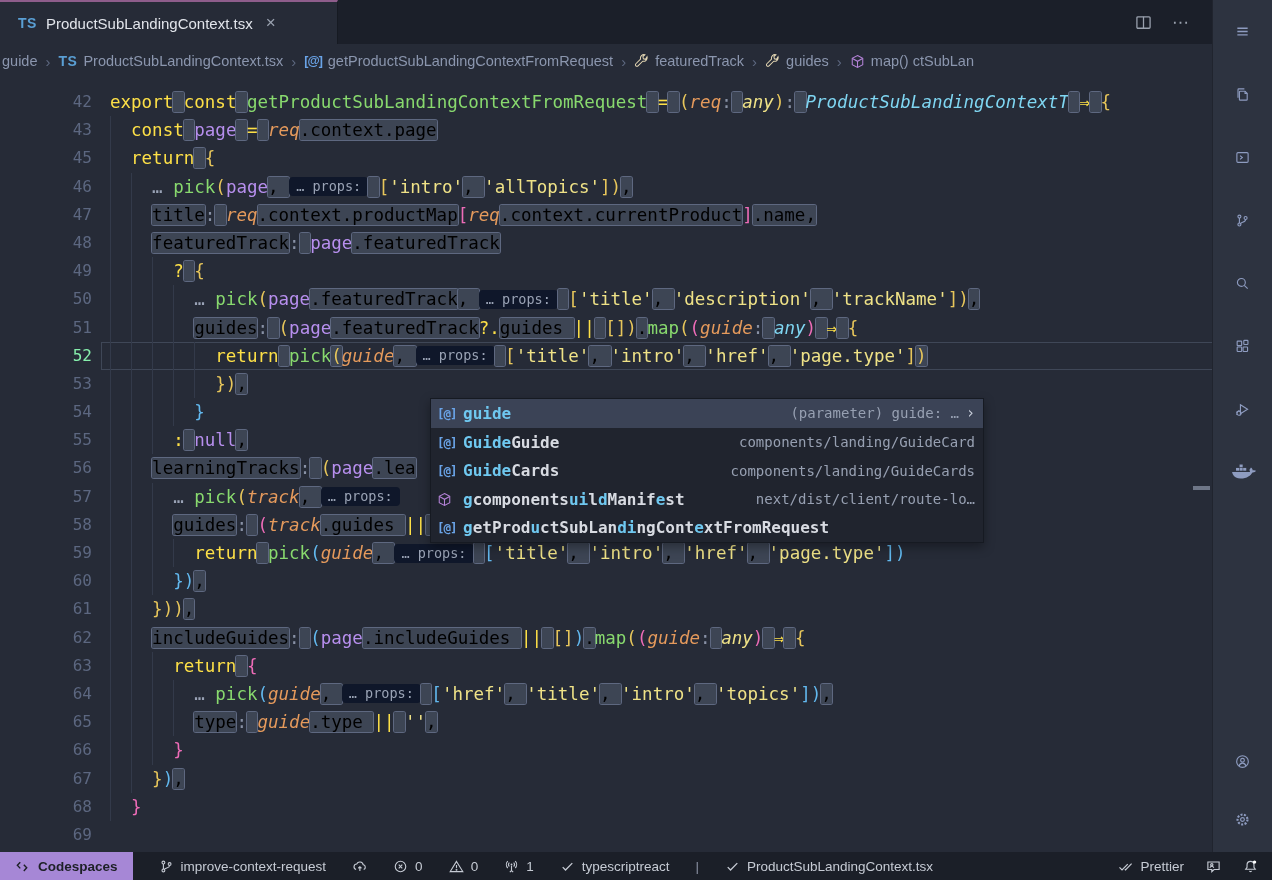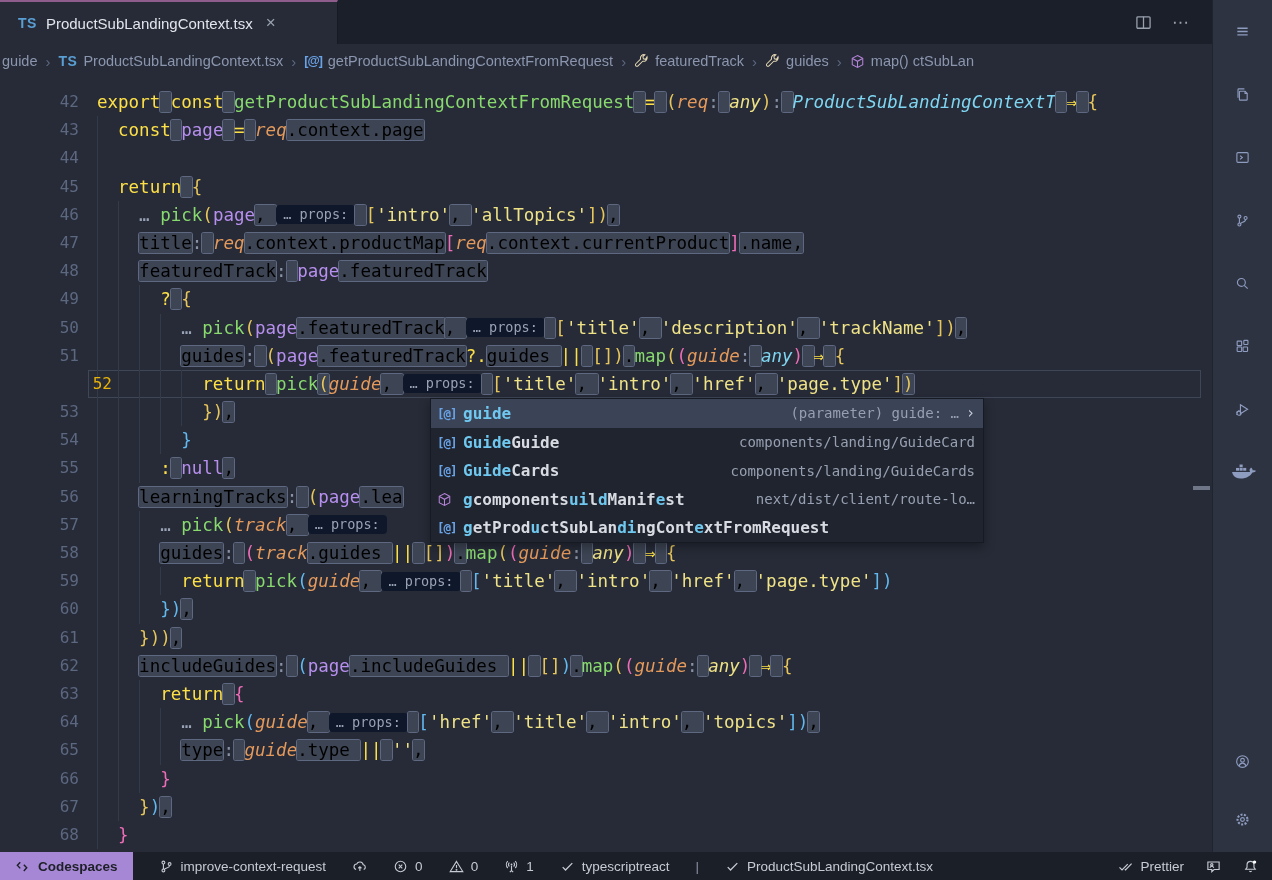--- a/index.html
+++ b/index.html
@@ -21,24 +21,24 @@
     display:flex;align-items:center;padding-left:2px;box-sizing:border-box;overflow:hidden;}
   .crumb{display:flex;align-items:center;gap:6px;color:#8b96ae;font-size:14.5px;white-space:nowrap;cursor:pointer;}
   .crumb-sep{color:#5d6880;font-size:15px;margin:0 8px;}
   .at-glyph{color:#6aa4e8;font-size:12.5px;letter-spacing:-1px;font-weight:bold;}
   .icon-wrench{color:#e3d6b3;display:inline-flex;}
   .icon-cube{color:#b583d9;display:inline-flex;}
 
   
   .editor{position:absolute;left:0;top:78px;width:1212px;height:774px;background:#262b37;overflow:hidden;
     font-family:"DejaVu Sans Mono",monospace;}
-  .code-area{position:absolute;left:4px;top:10px;width:100%;}
+  .code-area{position:absolute;left:17px;top:10px;width:100%;}
   .code-line{position:relative;height:28.2px;line-height:28.2px;white-space:pre;font-size:17.5px;}
   .gutter{position:absolute;left:0;top:0;width:75px;text-align:right;color:#5c6780;font-size:16px;}
-  .code-line.current .gutter{color:#eab308;margin-left:33px;}
+  .code-line.current .gutter{color:#86efac;}
   .code-line.current::before{content:"";position:absolute;left:84px;right:15px;top:0;bottom:0;
     border:1px solid #3f4757;box-sizing:border-box;}
   .code-content{position:absolute;left:93px;top:0;}
   .guide{position:absolute;top:0;bottom:0;width:1px;background:#333a4a;}
   .sg-kw{color:#fde047}.sg-fn{color:#88d96e}.sg-vr{color:#b78fee}
   .sg-pm{color:#e59a5c;font-style:italic}.sg-ty{color:#7fd6f2;font-style:italic}
   .sg-ay{color:#efe287;font-style:italic}.sg-ac{color:#7fd6f2;font-style:italic}
   .sg-st{color:#efe287}.sg-pn{color:#8992a6}
   .sg-b1{color:#e7c65b}.sg-b2{color:#ee6cb8}.sg-b3{color:#62b9ef}.sg-sp{color:#9aa3b6}
   .match{background:#3d4554;box-shadow:0 0 0 1px #5e6880;border-radius:2px;}
@@ -138,21 +138,20 @@
           </svg>
         </span>
         <span>map() ctSubLan</span>
       </span>
     </div>
 
   <div class="editor">
     <div class="code-area" id="code-area">
         <div class="code-line"><span class="gutter">42</span><span class="code-content" style="padding-left: 0px;"><span class="sg-kw">export</span><span class="sg-t match"> </span><span class="sg-kw">const</span><span class="sg-t match"> </span><span class="sg-fn">getProductSubLandingContextFromRequest</span><span class="sg-t match"> </span><span class="sg-kw">=</span><span class="sg-t match"> </span><span class="sg-b1">(</span><span class="sg-pm">req</span><span class="sg-pn">:</span><span class="sg-t match"> </span><span class="sg-ay">any</span><span class="sg-b1">)</span><span class="sg-pn">:</span><span class="sg-t match"> </span><span class="sg-ty">ProductSubLandingContextT</span><span class="sg-t match"> </span><span class="sg-kw">⇒</span><span class="sg-t match"> </span><span class="sg-b1">{</span></span></div>
         <div class="code-line"><span class="guide" style="left: 93px;"></span><span class="gutter">43</span><span class="code-content" style="padding-left: 21.06px;"><span class="sg-kw">const</span><span class="sg-t match"> </span><span class="sg-vr">page</span><span class="sg-t match"> </span><span class="sg-kw">=</span><span class="sg-t match"> </span><span class="sg-pm">req</span><span class="sg-t match">.context.page</span></span></div>
-        <div class="code-line"><span class="guide" style="left: 93px;"></span><span class="gutter">44</span><span class="code-content" style="padding-left: 21.06px;"></span></div>
         <div class="code-line"><span class="guide" style="left: 93px;"></span><span class="gutter">45</span><span class="code-content" style="padding-left: 21.06px;"><span class="sg-kw">return</span><span class="sg-t match"> </span><span class="sg-b1">{</span></span></div>
         <div class="code-line"><span class="guide" style="left: 93px;"></span><span class="guide" style="left: 114.06px;"></span><span class="gutter">46</span><span class="code-content" style="padding-left: 42.12px;"><span class="sg-sp">… </span><span class="sg-fn">pick</span><span class="sg-b1">(</span><span class="sg-vr">page</span><span class="sg-t match">, </span><span class="chip">… props:</span><span class="sg-t match"> </span><span class="sg-b1">[</span><span class="sg-st">'intro'</span><span class="sg-t match">, </span><span class="sg-st">'allTopics'</span><span class="sg-b1">]</span><span class="sg-b1">)</span><span class="sg-t match">,</span></span></div>
         <div class="code-line"><span class="guide" style="left: 93px;"></span><span class="guide" style="left: 114.06px;"></span><span class="gutter">47</span><span class="code-content" style="padding-left: 42.12px;"><span class="sg-t match">title</span><span class="sg-pn">:</span><span class="sg-t match"> </span><span class="sg-pm">req</span><span class="sg-t match">.context.productMap</span><span class="sg-b2">[</span><span class="sg-pm">req</span><span class="sg-t match">.context.currentProduct</span><span class="sg-b2">]</span><span class="sg-t match">.name,</span></span></div>
         <div class="code-line"><span class="guide" style="left: 93px;"></span><span class="guide" style="left: 114.06px;"></span><span class="gutter">48</span><span class="code-content" style="padding-left: 42.12px;"><span class="sg-t match">featuredTrack</span><span class="sg-pn">:</span><span class="sg-t match"> </span><span class="sg-vr">page</span><span class="sg-t match">.featuredTrack</span></span></div>
         <div class="code-line"><span class="guide" style="left: 93px;"></span><span class="guide" style="left: 114.06px;"></span><span class="guide" style="left: 135.12px;"></span><span class="gutter">49</span><span class="code-content" style="padding-left: 63.18px;"><span class="sg-kw">?</span><span class="sg-t match"> </span><span class="sg-b1">{</span></span></div>
         <div class="code-line"><span class="guide" style="left: 93px;"></span><span class="guide" style="left: 114.06px;"></span><span class="guide" style="left: 135.12px;"></span><span class="guide" style="left: 156.18px;"></span><span class="gutter">50</span><span class="code-content" style="padding-left: 84.24px;"><span class="sg-sp">… </span><span class="sg-fn">pick</span><span class="sg-b1">(</span><span class="sg-vr">page</span><span class="sg-t match">.featuredTrack</span><span class="sg-t match">, </span><span class="chip">… props:</span><span class="sg-t match"> </span><span class="sg-b1">[</span><span class="sg-st">'title'</span><span class="sg-t match">, </span><span class="sg-st">'description'</span><span class="sg-t match">, </span><span class="sg-st">'trackName'</span><span class="sg-b1">]</span><span class="sg-b1">)</span><span class="sg-t match">,</span></span></div>
         <div class="code-line"><span class="guide" style="left: 93px;"></span><span class="guide" style="left: 114.06px;"></span><span class="guide" style="left: 135.12px;"></span><span class="guide" style="left: 156.18px;"></span><span class="gutter">51</span><span class="code-content" style="padding-left: 84.24px;"><span class="sg-t match">guides</span><span class="sg-pn">:</span><span class="sg-t match"> </span><span class="sg-b1">(</span><span class="sg-vr">page</span><span class="sg-t match">.featuredTrack</span><span class="sg-kw">?.</span><span class="sg-t match">guides </span><span class="sg-kw">||</span><span class="sg-t match"> </span><span class="sg-b1">[]</span><span class="sg-b1">)</span><span class="sg-t match">.</span><span class="sg-fn">map</span><span class="sg-b1">(</span><span class="sg-b2">(</span><span class="sg-pm">guide</span><span class="sg-pn">:</span><span class="sg-t match"> </span><span class="sg-ac">any</span><span class="sg-b2">)</span><span class="sg-t match"> </span><span class="sg-kw">⇒</span><span class="sg-t match"> </span><span class="sg-b1">{</span></span></div>
         <div class="code-line current"><span class="guide" style="left: 93px;"></span><span class="guide" style="left: 114.06px;"></span><span class="guide" style="left: 135.12px;"></span><span class="guide" style="left: 156.18px;"></span><span class="guide" style="left: 177.24px;"></span><span class="gutter">52</span><span class="code-content" style="padding-left: 105.3px;"><span class="sg-kw">return</span><span class="sg-t match"> </span><span class="sg-fn">pick</span><span class="sg-b1 match">(</span><span class="sg-pm">guide</span><span class="sg-t match">, </span><span class="chip">… props:</span><span class="sg-t match"> </span><span class="sg-b1">[</span><span class="sg-st">'title'</span><span class="sg-t match">, </span><span class="sg-st">'intro'</span><span class="sg-t match">, </span><span class="sg-st">'href'</span><span class="sg-t match">, </span><span class="sg-st">'page.type'</span><span class="sg-b1">]</span><span class="sg-b1 match">)</span></span></div>
         <div class="code-line"><span class="guide" style="left: 93px;"></span><span class="guide" style="left: 114.06px;"></span><span class="guide" style="left: 135.12px;"></span><span class="guide" style="left: 156.18px;"></span><span class="guide" style="left: 177.24px;"></span><span class="gutter">53</span><span class="code-content" style="padding-left: 105.3px;"><span class="sg-b1">})</span><span class="sg-t match">,</span></span></div>
         <div class="code-line"><span class="guide" style="left: 93px;"></span><span class="guide" style="left: 114.06px;"></span><span class="guide" style="left: 135.12px;"></span><span class="guide" style="left: 156.18px;"></span><span class="gutter">54</span><span class="code-content" style="padding-left: 84.24px;"><span class="sg-b3">}</span></span></div>

